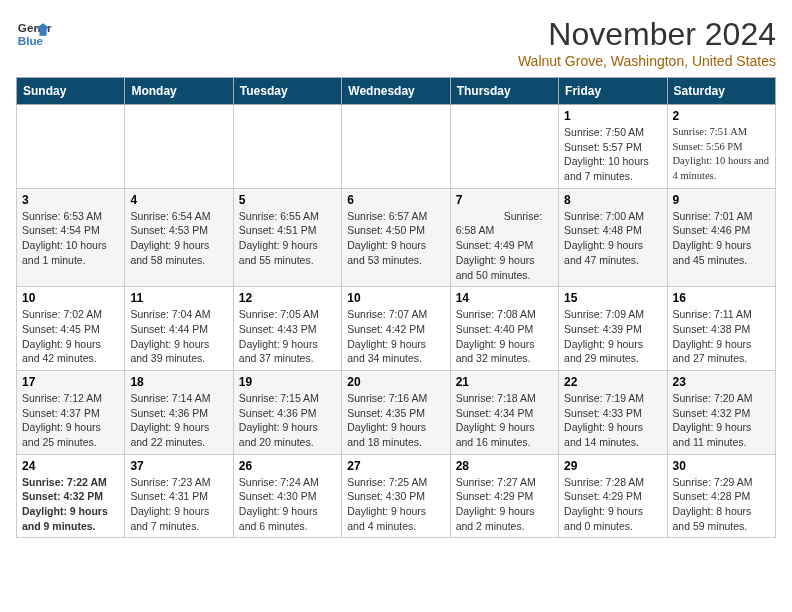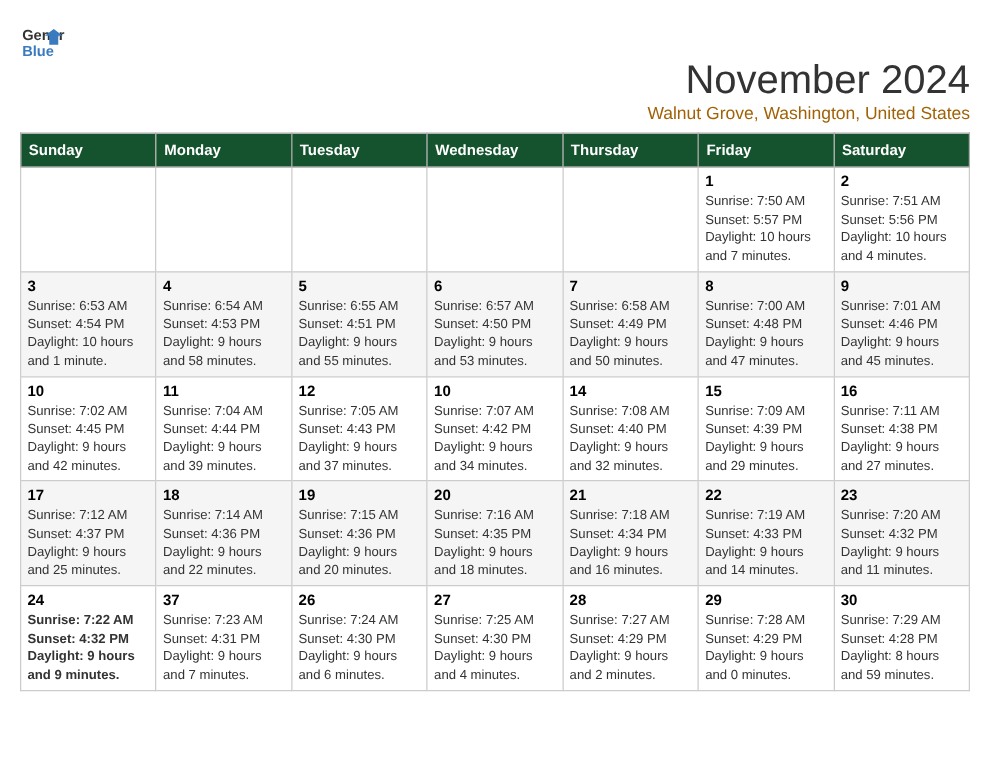--- a/index.html
+++ b/index.html
@@ -20,38 +20,37 @@
       display: flex;
       align-items: center;
       gap: 4px;
     }
     .logo-icon {
       width: 36px;
       height: 36px;
     }
     .title-area {
       text-align: right;
-      margin-top: 29px;
     }
     .month-title {
       font-size: 32px;
       color: #333;
       font-weight: normal;
     }
     .location {
       font-size: 14px;
       color: #a16207;
     }
     .calendar {
       width: 100%;
       border-collapse: collapse;
       font-size: 11px;
     }
     .calendar th {
-      background: #14532d;
+      background: #0c4a6e;
       color: #fff;
       text-align: left;
       padding: 6px 6px;
       font-size: 12px;
       font-weight: bold;
       border: 1px solid #aaa;
     }
     .calendar td {
       border: 1px solid #ccc;
       vertical-align: top;
@@ -110,38 +109,38 @@
   <tbody id="calendar-body">
   <tr>
         <td class="empty"></td>
         <td class="empty"></td>
         <td class="empty"></td>
         <td class="empty"></td>
         <td class="empty"></td>
         <td><span class="day-num">1</span><span class="day-info" style="white-space: pre-line;">Sunrise: 7:50 AM
 Sunset: 5:57 PM
 Daylight: 10 hours and 7 minutes.</span></td>
-        <td><span class="day-num">2</span><span class="day-info" style="white-space: pre-line;">Sunrise: 7:51 AM
+        <td><span class="day-num">2</span><span class="day-info" style="white-space: pre-line; font-family: Liberation Serif, serif;">Sunrise: 7:51 AM
 Sunset: 5:56 PM
 Daylight: 10 hours and 4 minutes.</span></td>
       </tr>
       <tr>
         <td><span class="day-num">3</span><span class="day-info" style="white-space: pre-line;">Sunrise: 6:53 AM
 Sunset: 4:54 PM
 Daylight: 10 hours and 1 minute.</span></td>
         <td><span class="day-num">4</span><span class="day-info" style="white-space: pre-line;">Sunrise: 6:54 AM
 Sunset: 4:53 PM
 Daylight: 9 hours and 58 minutes.</span></td>
         <td><span class="day-num">5</span><span class="day-info" style="white-space: pre-line;">Sunrise: 6:55 AM
 Sunset: 4:51 PM
 Daylight: 9 hours and 55 minutes.</span></td>
         <td><span class="day-num">6</span><span class="day-info" style="white-space: pre-line;">Sunrise: 6:57 AM
 Sunset: 4:50 PM
 Daylight: 9 hours and 53 minutes.</span></td>
-        <td><span class="day-num">7</span><span class="day-info" style="white-space: pre-line;">Sunrise: 6:58 AM
+        <td><span class="day-num">7</span><span class="day-info" style="white-space: pre-line; margin-left: 48px;">Sunrise: 6:58 AM
 Sunset: 4:49 PM
 Daylight: 9 hours and 50 minutes.</span></td>
         <td><span class="day-num">8</span><span class="day-info" style="white-space: pre-line;">Sunrise: 7:00 AM
 Sunset: 4:48 PM
 Daylight: 9 hours and 47 minutes.</span></td>
         <td><span class="day-num">9</span><span class="day-info" style="white-space: pre-line;">Sunrise: 7:01 AM
 Sunset: 4:46 PM
 Daylight: 9 hours and 45 minutes.</span></td>
       </tr>
       <tr>

